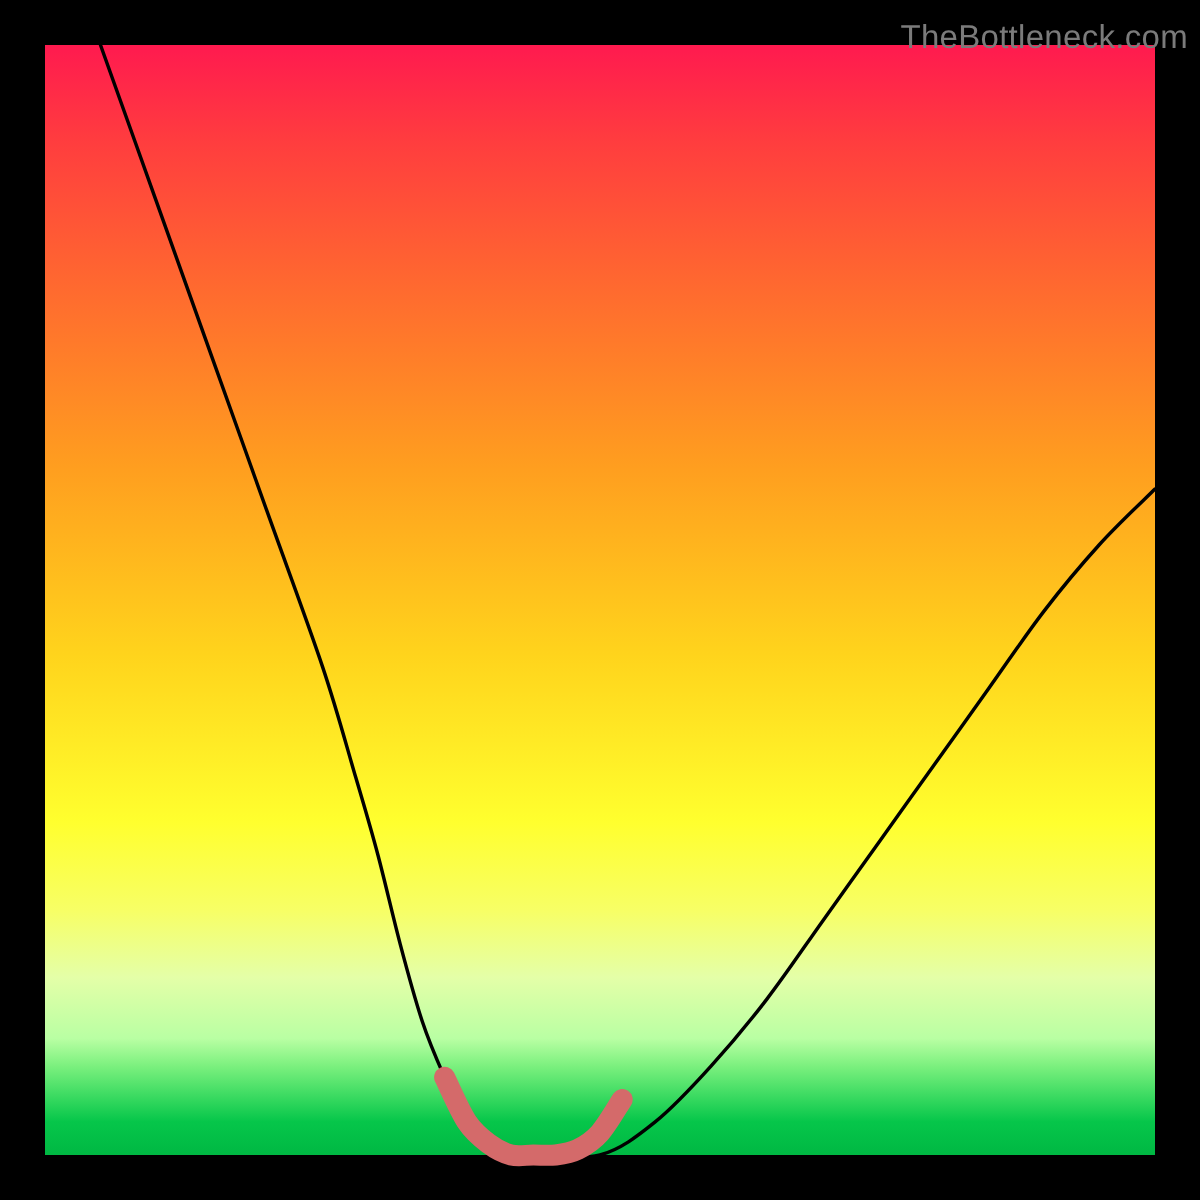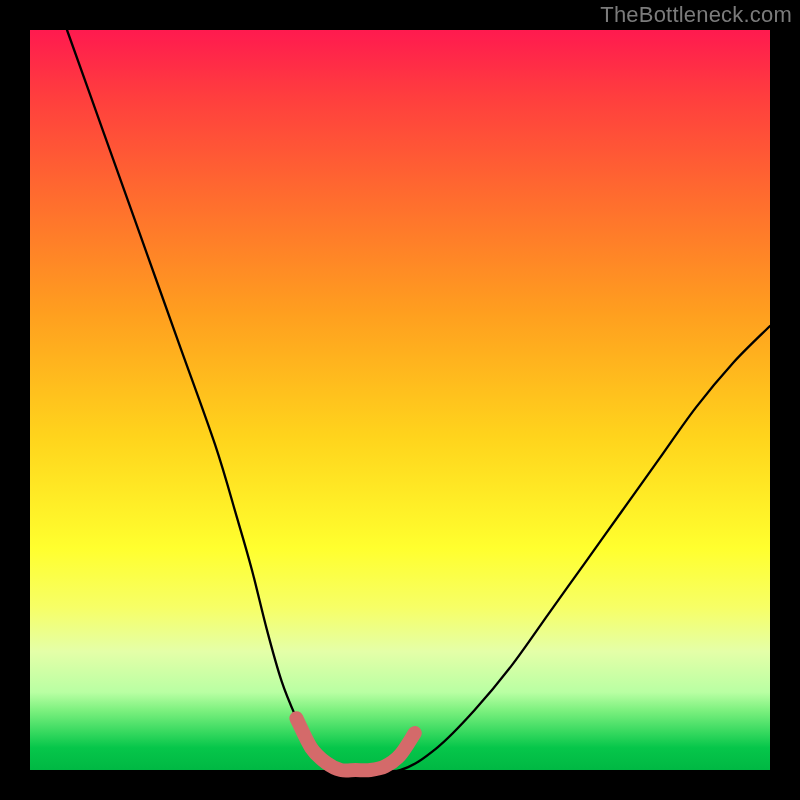--- a/index.html
+++ b/index.html
@@ -44,21 +44,21 @@
   svg.curve {
     position: absolute;
     left: 0;
     top: 0;
     width: 740px;
     height: 740px;
     overflow: visible;
   }
   .watermark {
     position: absolute;
-    top: 2px;
+    top: 12px;
     right: 8px;
     color: #7b7b7b;
     font-size: 22px;
     letter-spacing: 0.2px;
     user-select: none;
   }
 </style>
 </head>
 <body>
 

